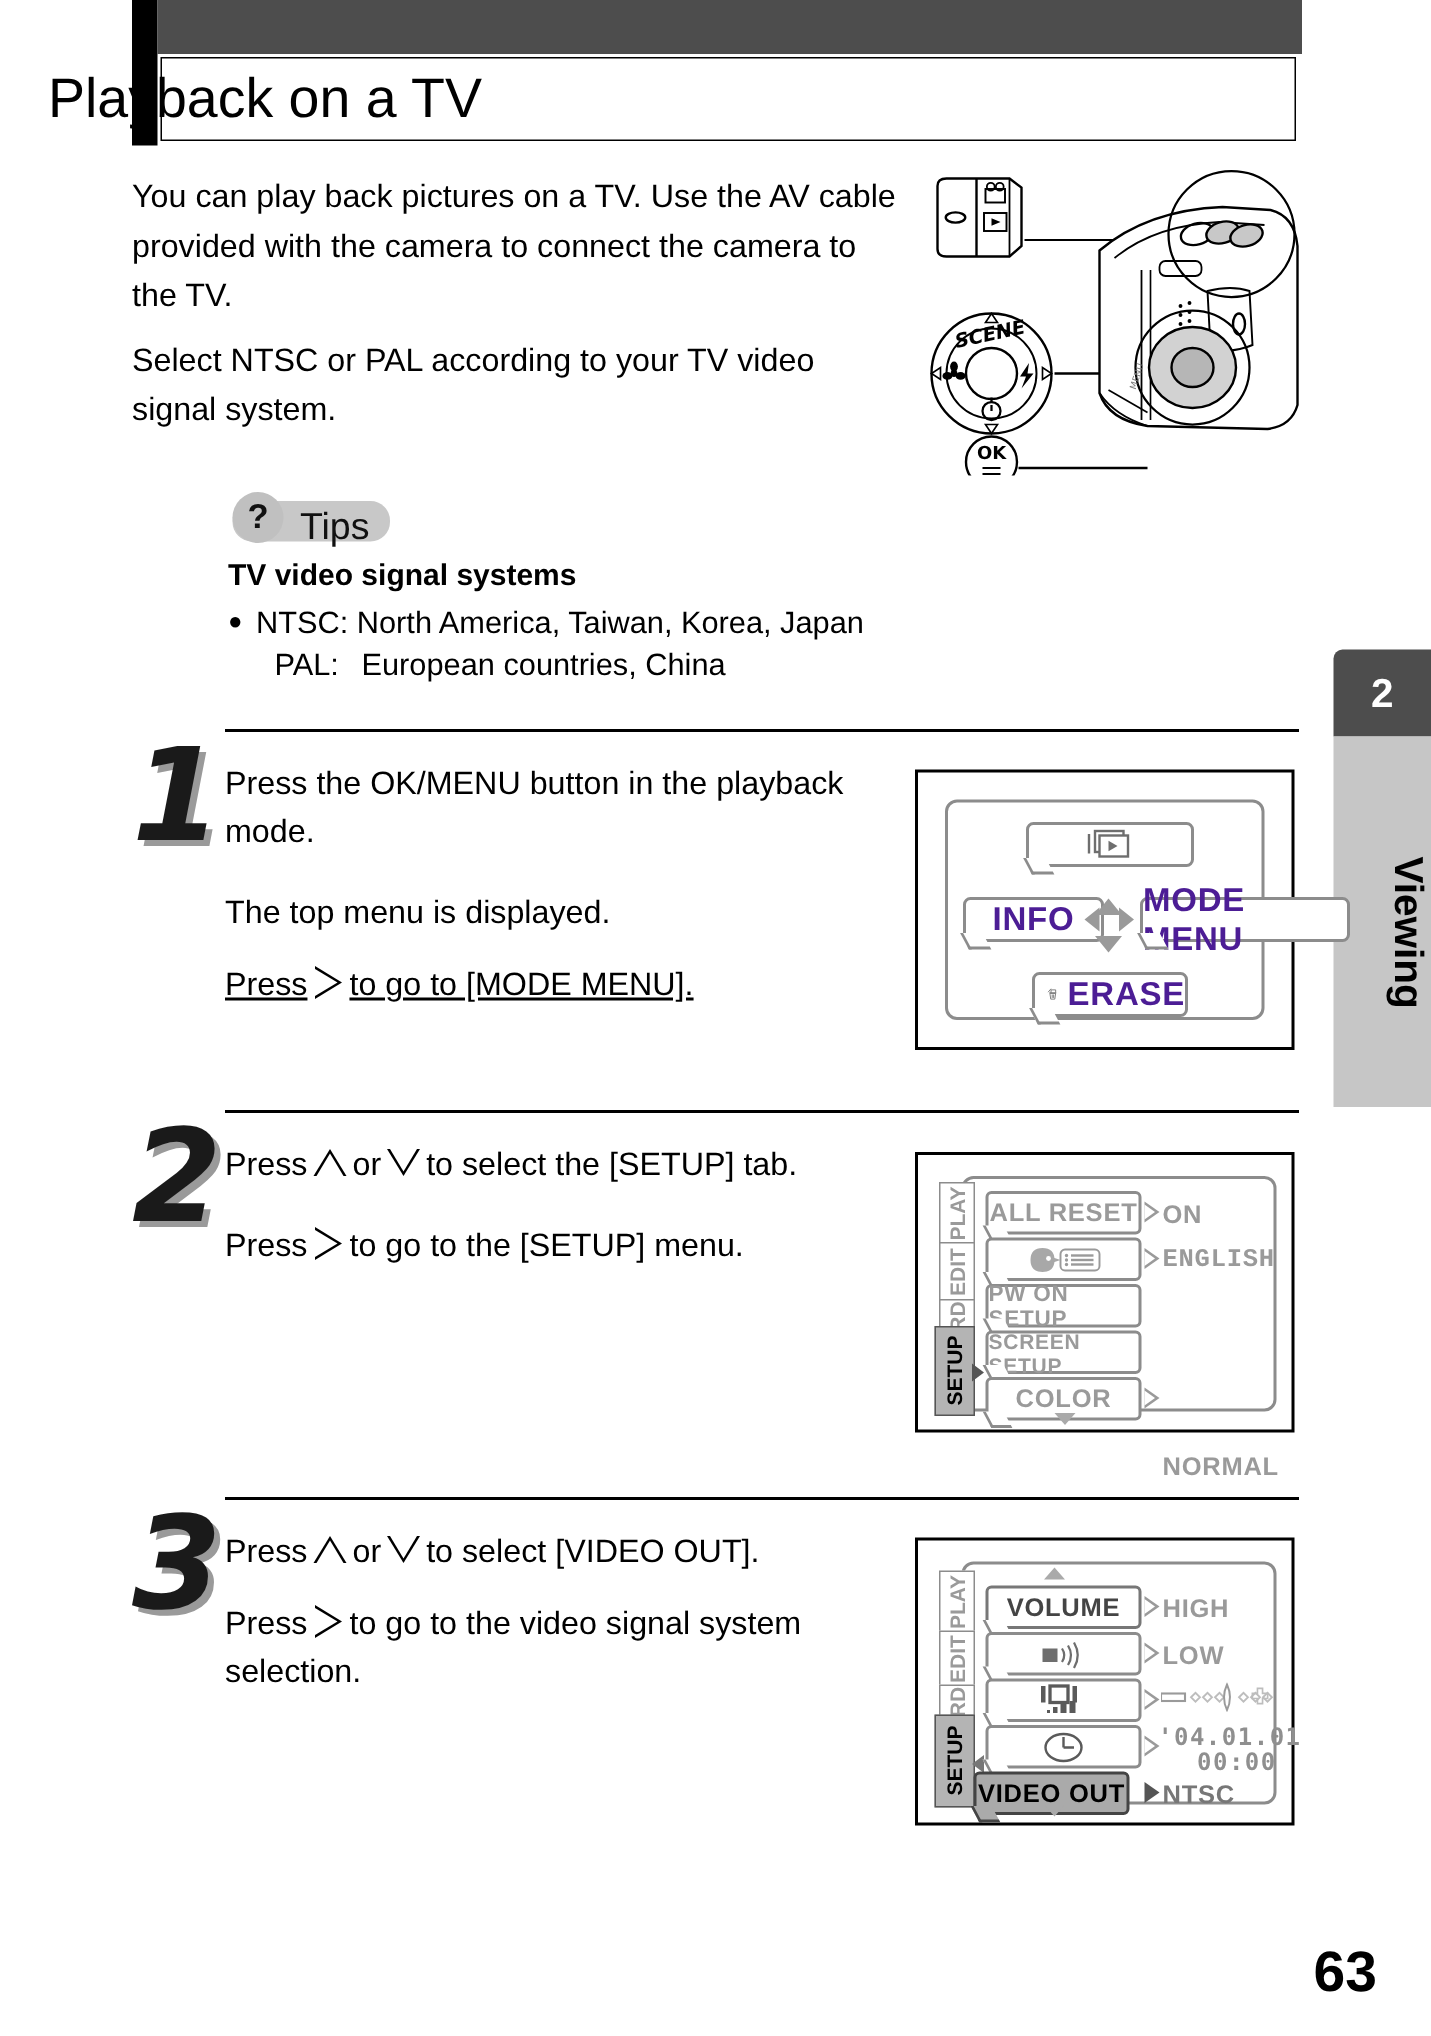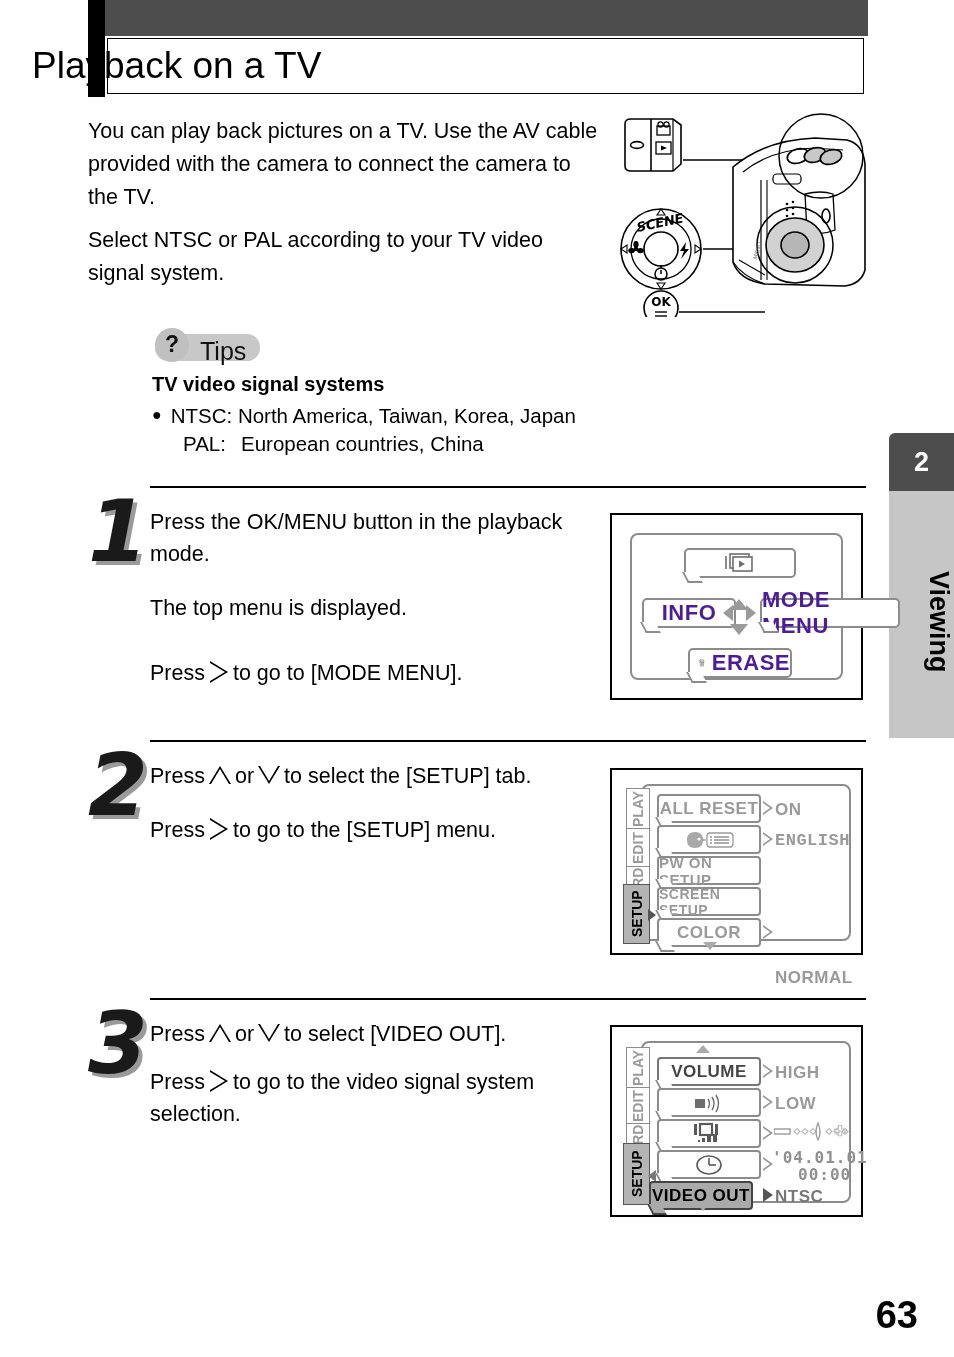--- a/index.html
+++ b/index.html
@@ -559,21 +559,21 @@
 
 <div class="step" style="top:486px;">
   <div class="step-rule"></div>
   <div class="step-num">1</div>
   <div class="step-body" style="top:20px;">
     <p>
       <span>Press the OK/MENU button in the</span>
       <span>playback mode.</span>
     </p>
     <p style="margin-top:22px;">The top menu is displayed.</p>
-    <p style="margin-top:33px;">
+    <p style="margin-top:16px;text-decoration:underline;">
       <span>Press</span><span class="tri-outline-right"></span><span>to go to [MODE MENU].</span>
     </p>
   </div>
 </div>
 
 <div class="lcd" style="left:610px; top:513px; width:253px; height:187px;">
   <div class="lcd-inner" style="left:18px; top:18px; right:18px; bottom:18px;"></div>
 
   <div class="tm-btn" style="left:72px; top:33px; width:112px; height:30px;">
     <svg width="34" height="22" viewBox="0 0 34 22">

